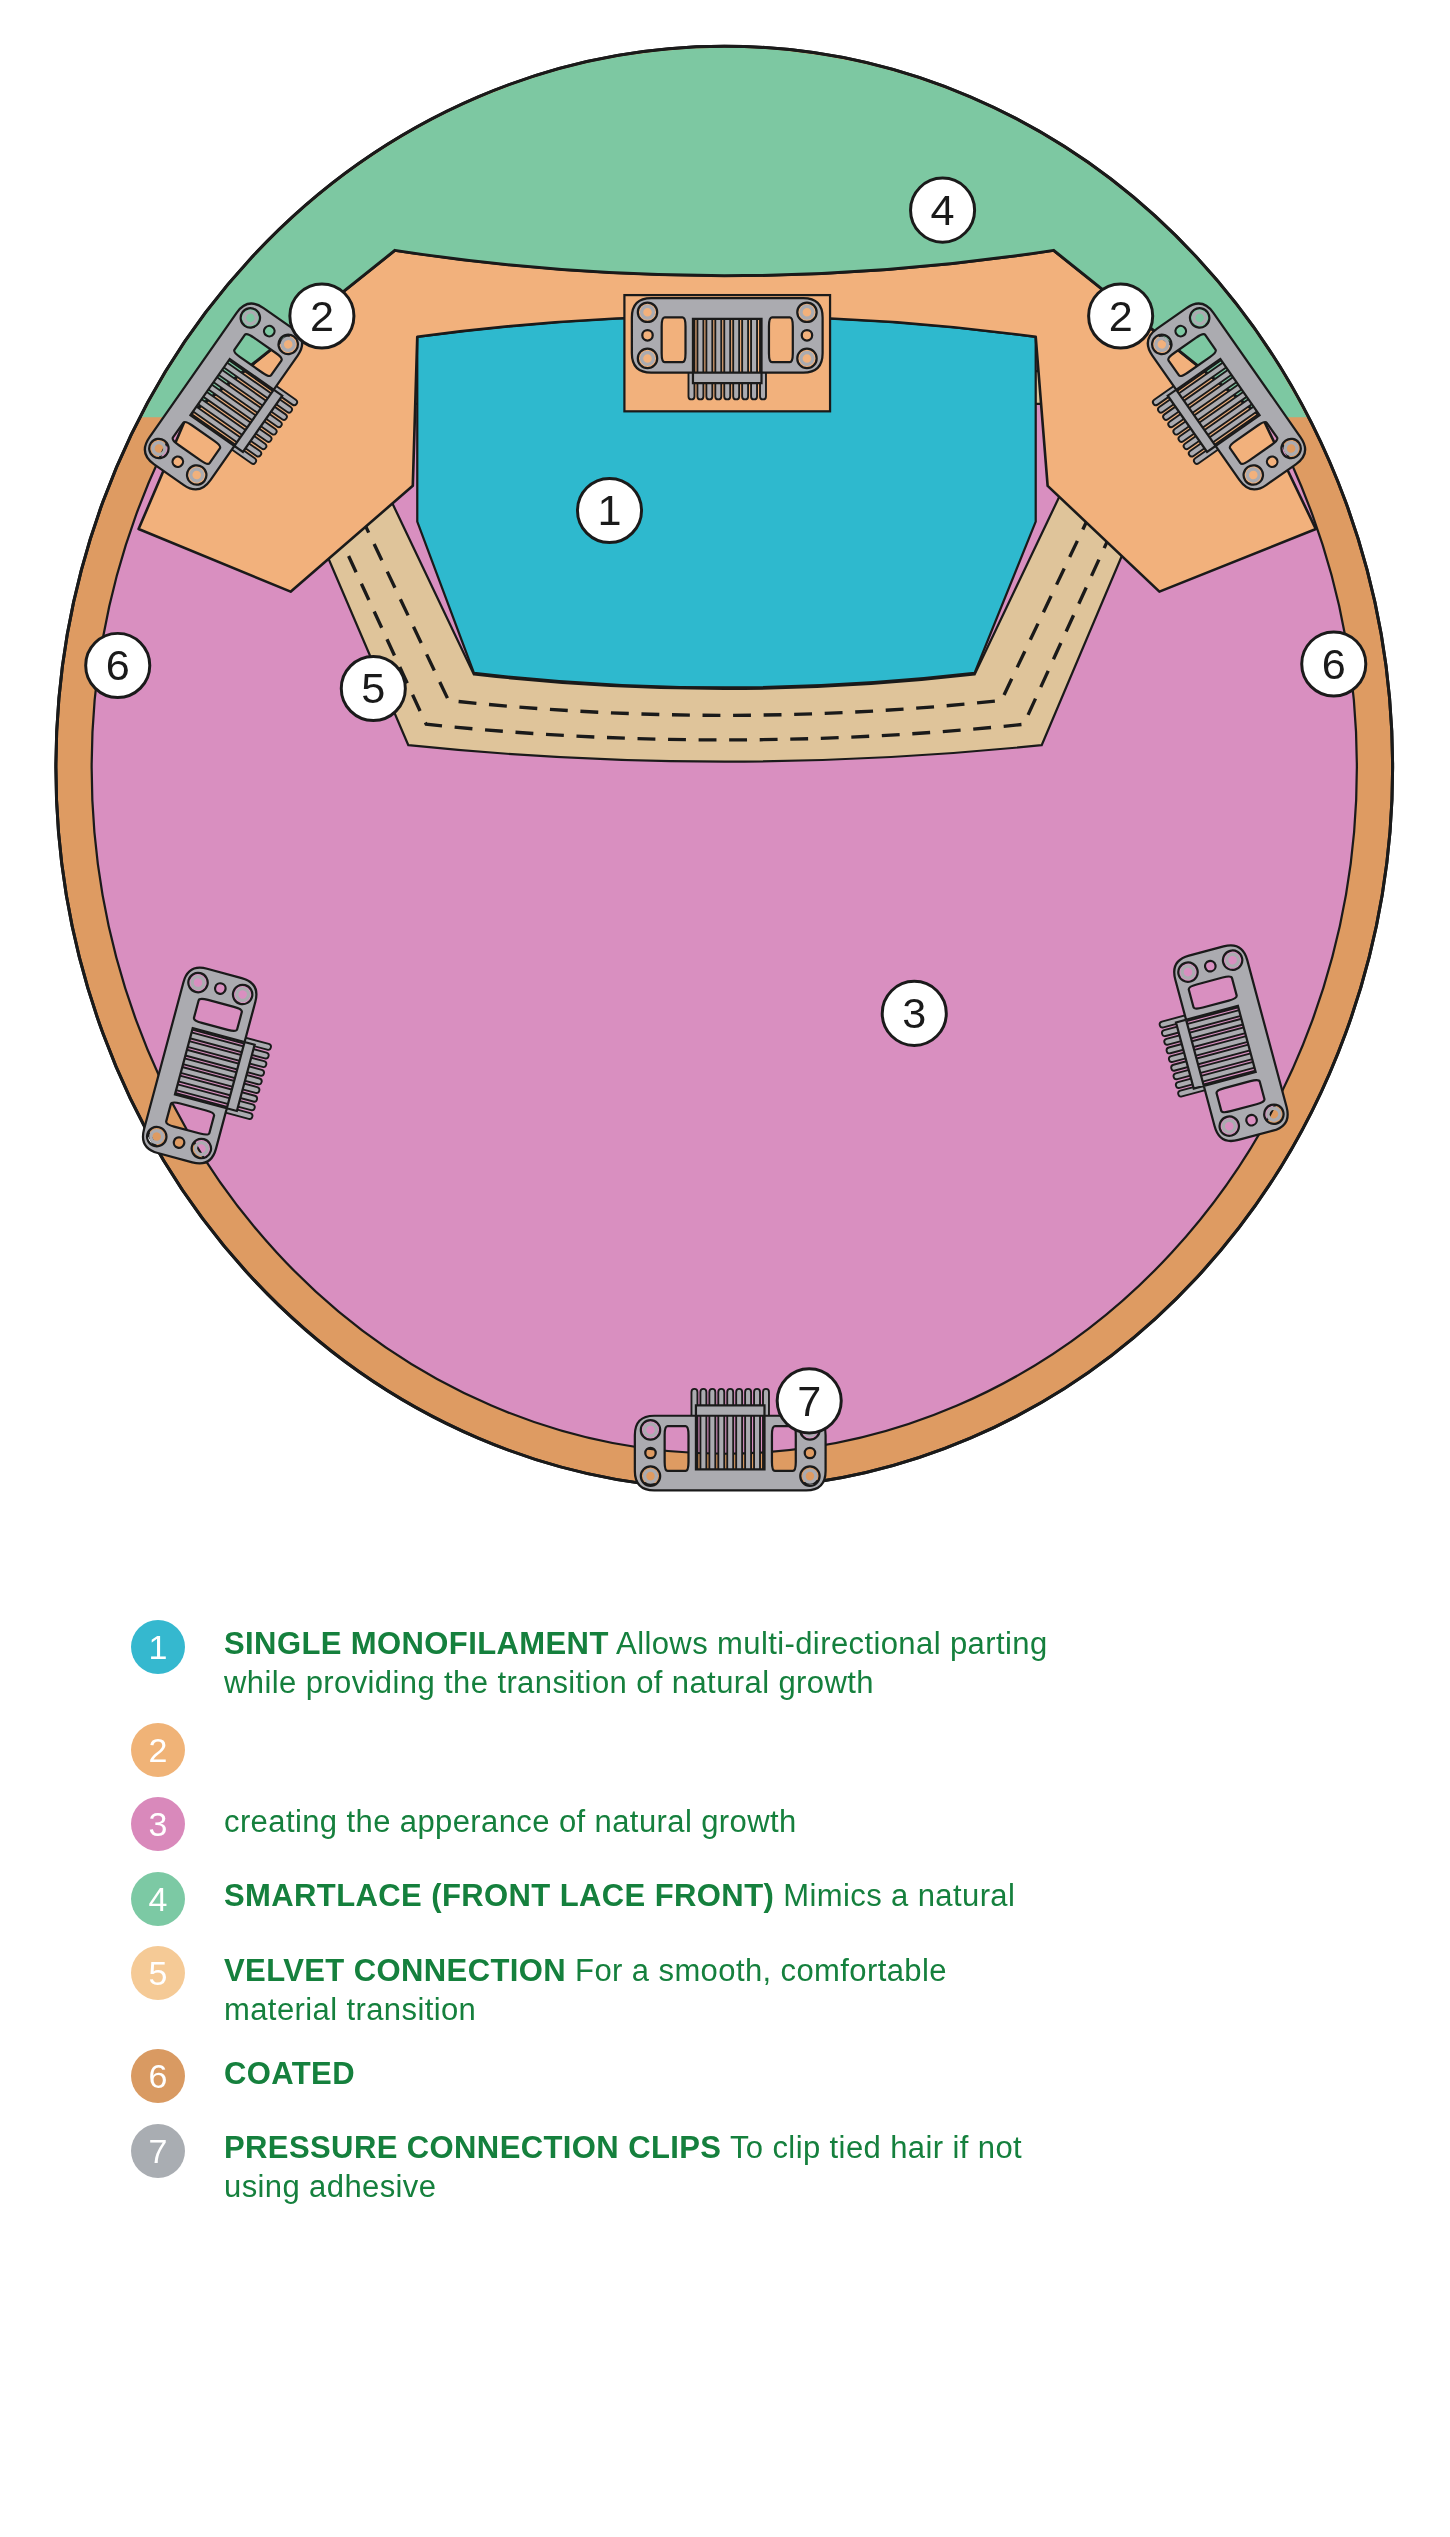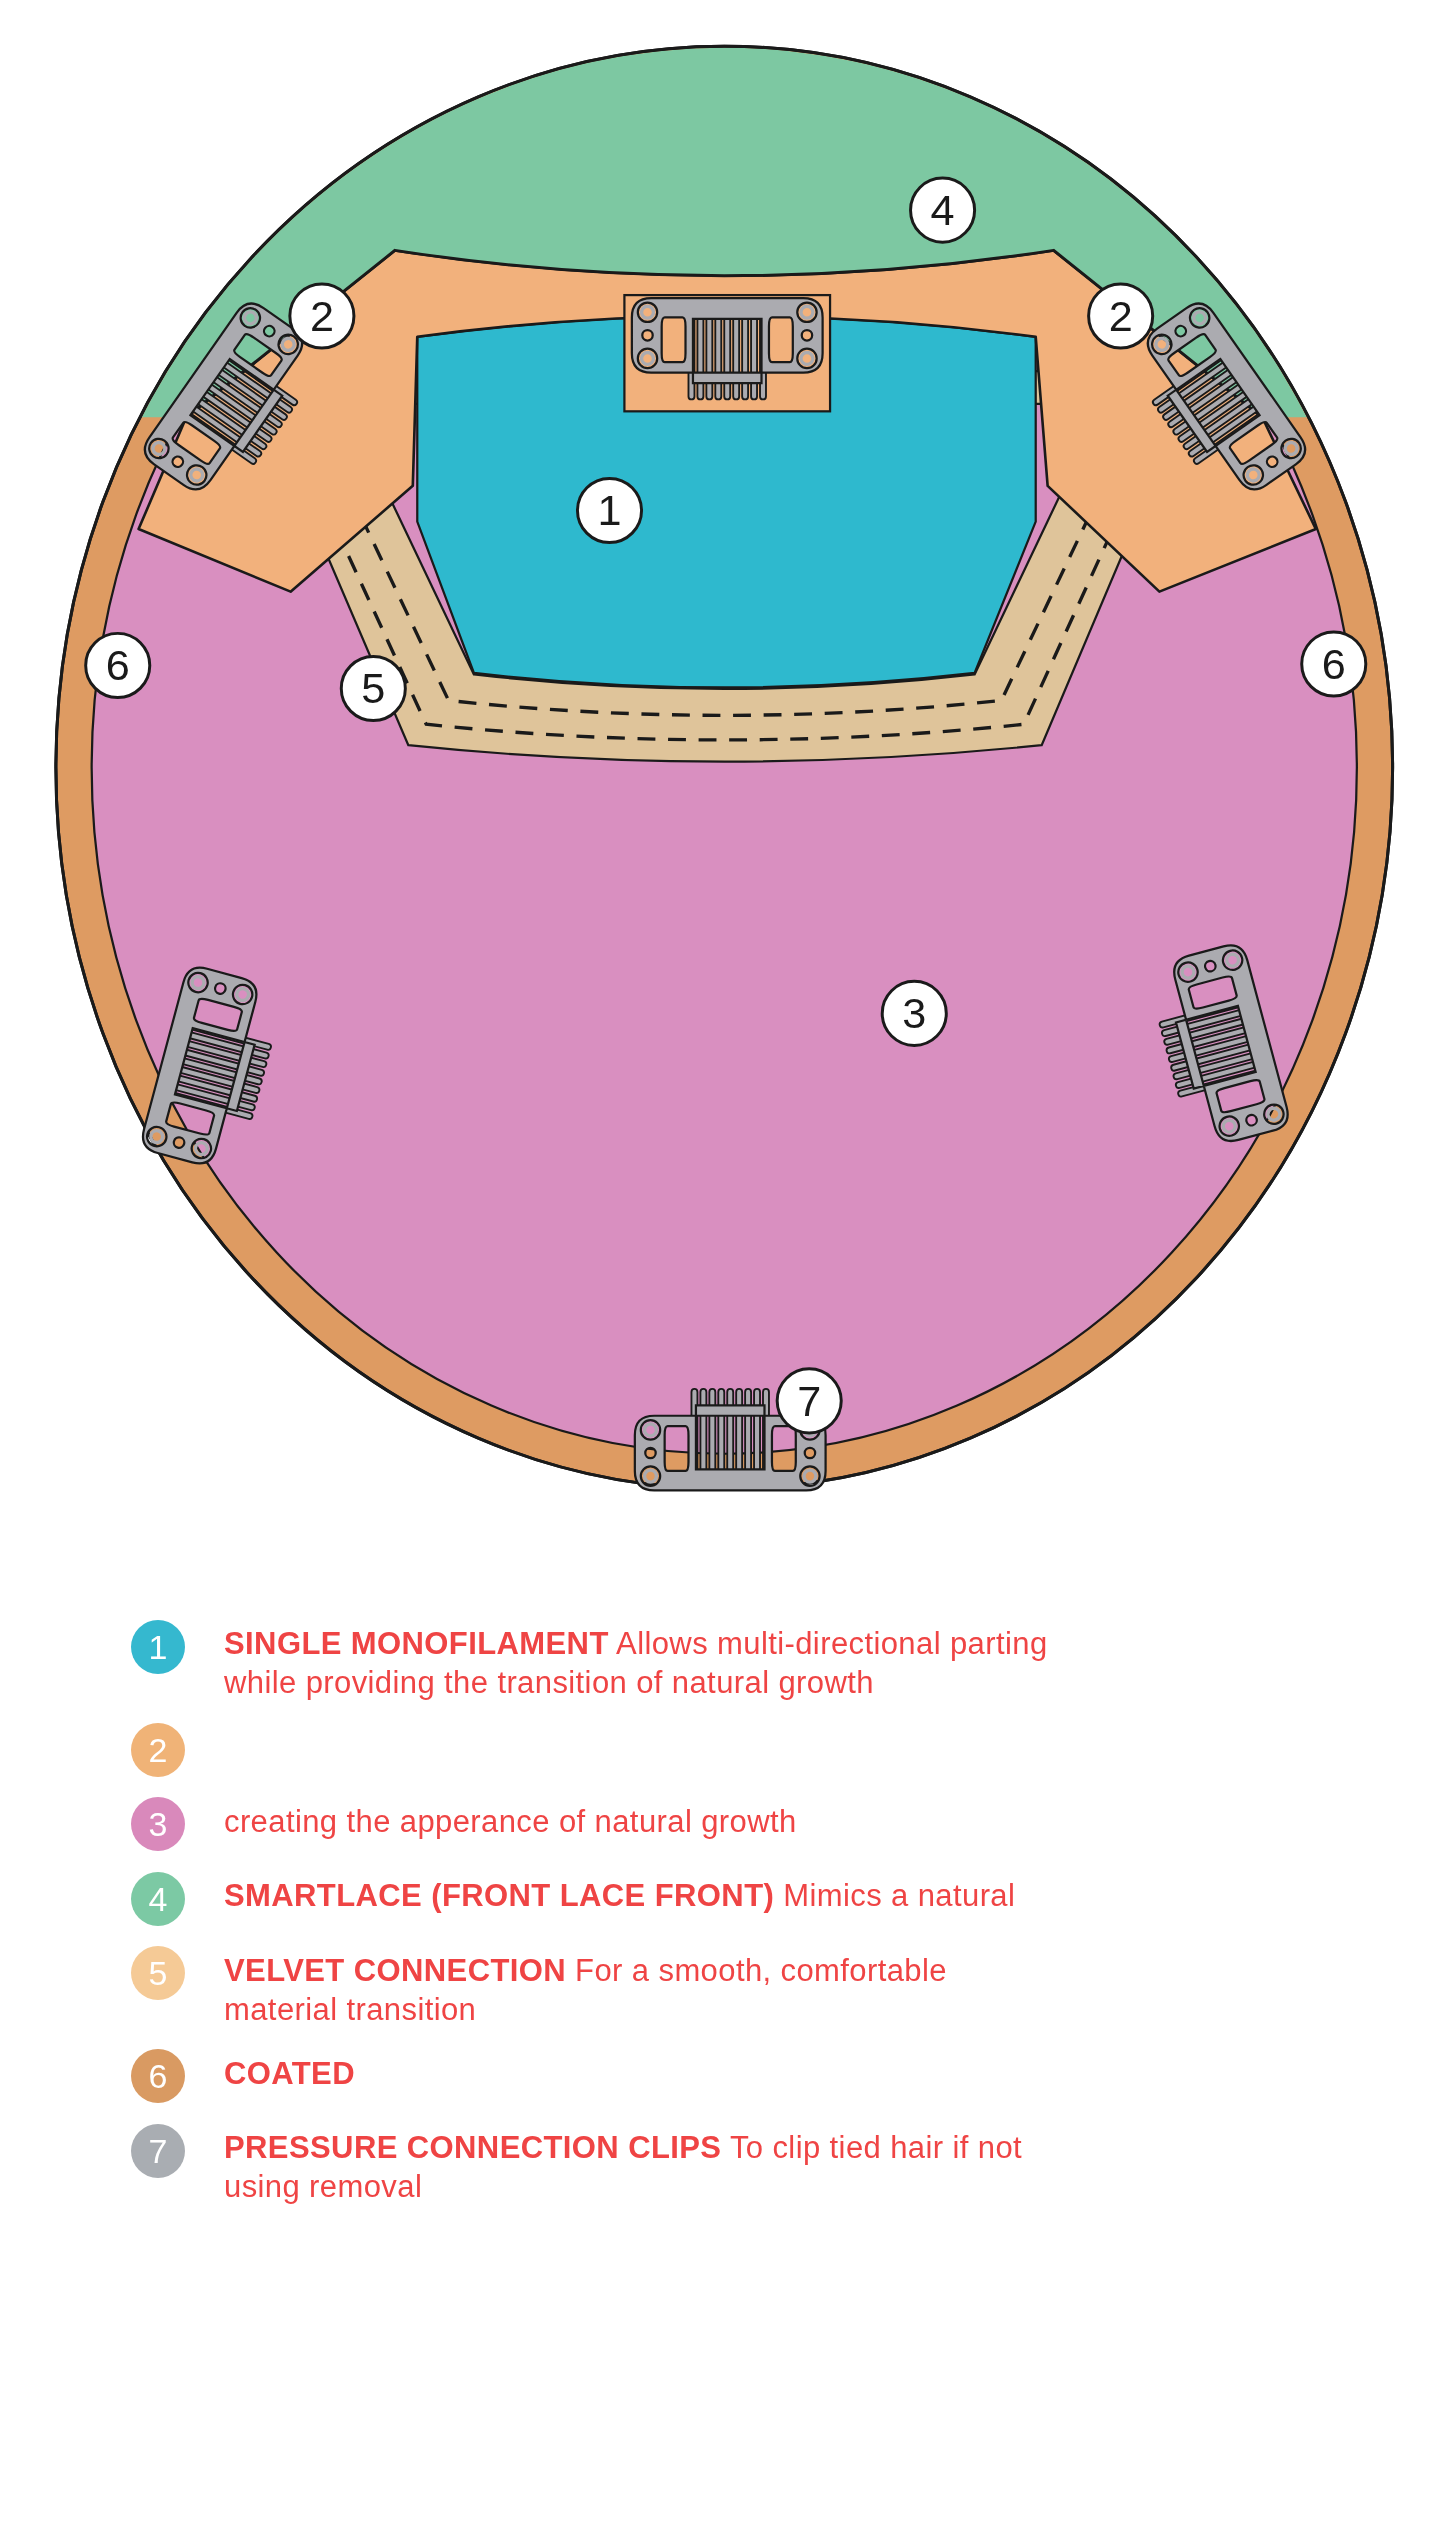--- a/index.html
+++ b/index.html
@@ -3,21 +3,21 @@
 <meta charset="utf-8">
 <style>
   html,body{margin:0;padding:0;background:#ffffff;}
   body{width:1450px;height:2538px;font-family:"Liberation Sans",sans-serif;position:relative;}
   .diagram-wrap{width:1450px;height:1535px;}
   .legend{padding:89px 0 0 131px;}
   .legend-item{display:flex;align-items:flex-start;margin-bottom:25px;}
   .legend-badge{flex:0 0 auto;width:54px;height:54px;border-radius:50%;color:#ffffff;
      font-size:34px;line-height:54px;text-align:center;margin-right:39px;margin-top:-4.5px;
      font-weight:400;}
-  .legend-text{max-width:887px;font-size:31px;line-height:39px;color:#ef4444;letter-spacing:0.4px;}
+  .legend-text{max-width:887px;font-size:31px;line-height:39px;color:#15803d;letter-spacing:0.4px;}
   .legend-text .term{font-weight:700;}
   .line2:empty{display:none;}
   svg text.badge-num{font-family:"Liberation Sans",sans-serif;}
 </style>
 </head>
 <body>
 
 <div class="diagram-wrap">
 <svg width="1450" height="1535" viewBox="0 0 1946 2060" xmlns="http://www.w3.org/2000/svg">
   <defs>
@@ -151,17 +151,17 @@
       <div class="line"><span class="term">COATED</span>
         <span></span></div>
 
     </div>
   </div>
   <div class="legend-item">
     <div class="legend-badge" style="background-color: rgb(169, 173, 178);">7</div>
     <div class="legend-text">
       <div class="line"><span class="term">PRESSURE CONNECTION CLIPS</span>
         <span>To clip tied hair if not</span></div>
-      <div class="line2">using removal</div>
+      <div class="line2">using adhesive</div>
     </div>
   </div>
 </div>
 
 
 </body></html>

